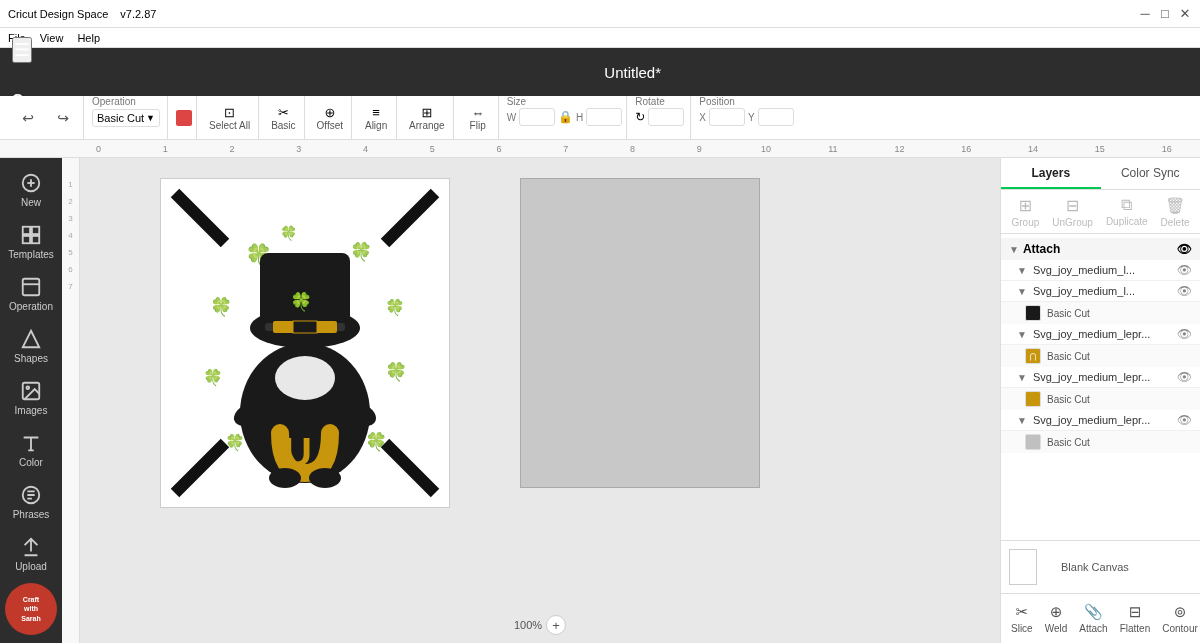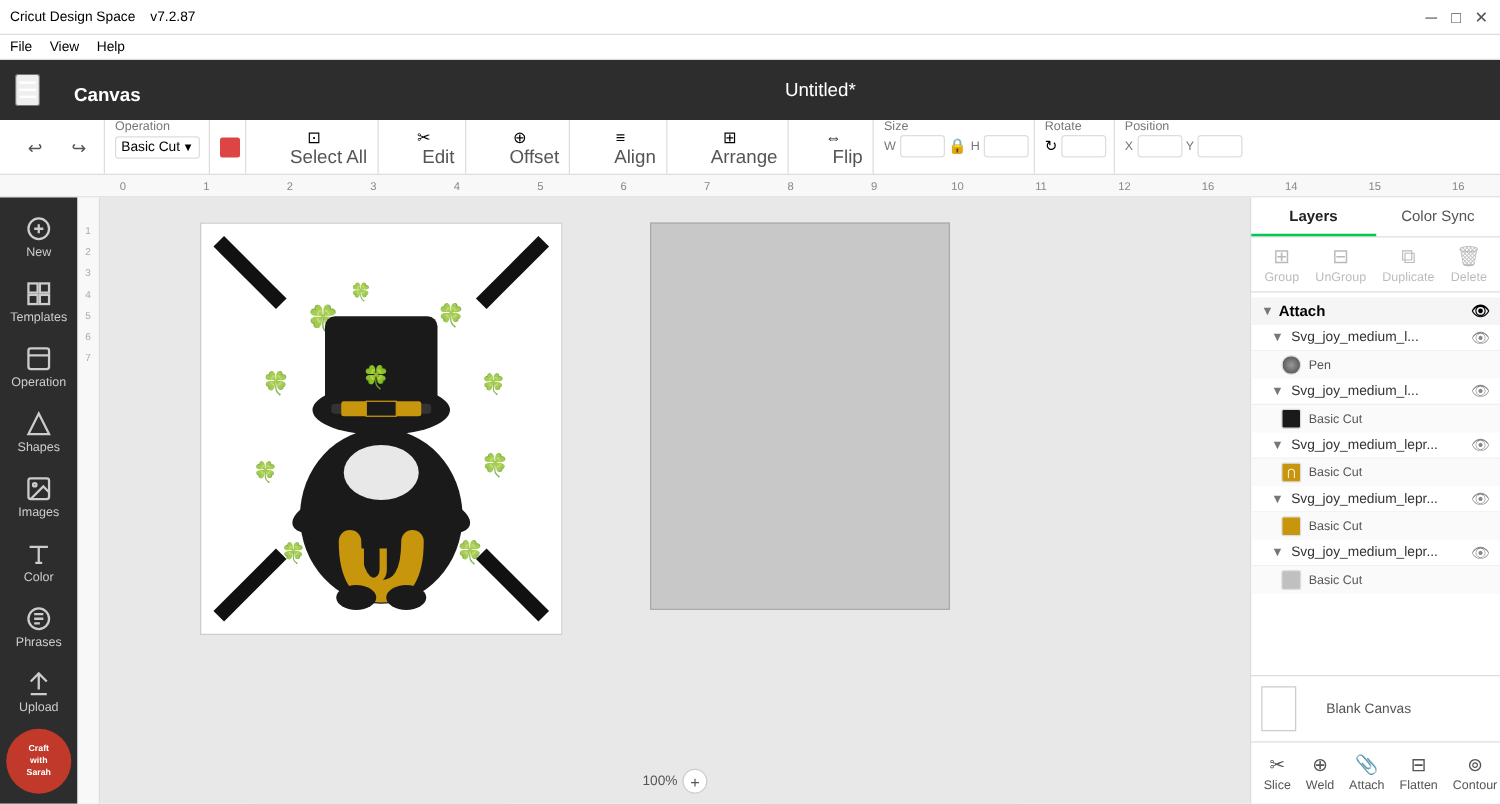--- a/index.html
+++ b/index.html
@@ -38,21 +38,21 @@
 
     
     .app-header {
       background: #2d2d2d;
       height: 48px;
       display: flex;
       align-items: center;
       padding: 0 12px;
       gap: 12px;
     }
-    .app-header-left { display: flex; align-items: flex-end; gap: 27px; }
+    .app-header-left { display: flex; align-items: flex-start; gap: 27px; flex-direction: column; }
     .hamburger-btn { color: #fff; font-size: 18px; cursor: pointer; }
     .canvas-label { color: #fff; font-size: 15px; font-weight: 600; }
     .header-title { flex: 1; text-align: center; color: #fff; font-size: 15px; }
     .header-right { display: flex; align-items: center; gap: 10px; }
     .header-btn {
       background: transparent;
       border: none;
       color: #fff;
       font-size: 13px;
       cursor: pointer;
@@ -85,21 +85,21 @@
       display: flex; align-items: center; gap: 3px;
       padding: 0 4px;
       border-right: 1px solid #ddd;
       height: 100%;
     }
     .toolbar-group:last-child { border-right: none; }
     .toolbar-item {
       display: flex; flex-direction: column; align-items: center; justify-content: center;
       padding: 2px 4px; cursor: pointer; min-width: 32px;
     }
-    .toolbar-item-label { font-size: 15px; color: #555; margin-left: 23px; }
+    .toolbar-item-label { font-size: 10px; color: #555; }
     .toolbar-icon { font-size: 14px; color: #555; }
     .toolbar-dropdown {
       display: flex; align-items: center; gap: 2px;
       border: 1px solid #ddd; border-radius: 3px;
       padding: 2px 4px; cursor: pointer; background: #fff; font-size: 11px;
     }
     .toolbar-input {
       width: 36px; border: 1px solid #ddd; border-radius: 3px;
       padding: 2px 4px; font-size: 11px; text-align: center;
     }
@@ -352,21 +352,21 @@
   <div class="toolbar-group">
     <div class="toolbar-item">
       <span style="font-size:13px;">⊡</span>
       <span class="toolbar-item-label">Select All</span>
     </div>
   </div>
 
   <div class="toolbar-group">
     <div class="toolbar-item">
       <span style="font-size:13px;">✂</span>
-      <span class="toolbar-item-label">Edit</span>
+      <span class="toolbar-item-label">Basic</span>
     </div>
   </div>
 
   <div class="toolbar-group">
     <div class="toolbar-item">
       <span style="font-size:13px;">⊕</span>
       <span class="toolbar-item-label">Offset</span>
     </div>
   </div>
 
@@ -618,24 +618,20 @@
         <span>Attach</span>
         <span style="flex:1;"></span>
         <span>👁</span>
       </div>
 
       <div class="layer-row">
         <span class="chevron">▼</span>
         <span class="layer-row-name">Svg_joy_medium_l...</span>
         <span class="layer-row-vis">👁</span>
       </div>
-      <div class="sub-row">
-        <div class="layer-thumb thumb-pen" style="width:16px;height:16px;background:radial-gradient(circle, #999, #444);border-radius:50%;border:1px solid #ddd;flex-shrink:0;"></div>
-        <span class="sub-row-name">Pen</span>
-      </div>
 
       <div class="layer-row">
         <span class="chevron">▼</span>
         <span class="layer-row-name">Svg_joy_medium_l...</span>
         <span class="layer-row-vis">👁</span>
       </div>
       <div class="sub-row">
         <div class="layer-thumb thumb-black" style="width:16px;height:16px;background:#1a1a1a;border:1px solid #ddd;border-radius:2px;flex-shrink:0;"></div>
         <span class="sub-row-name">Basic Cut</span>
       </div>

